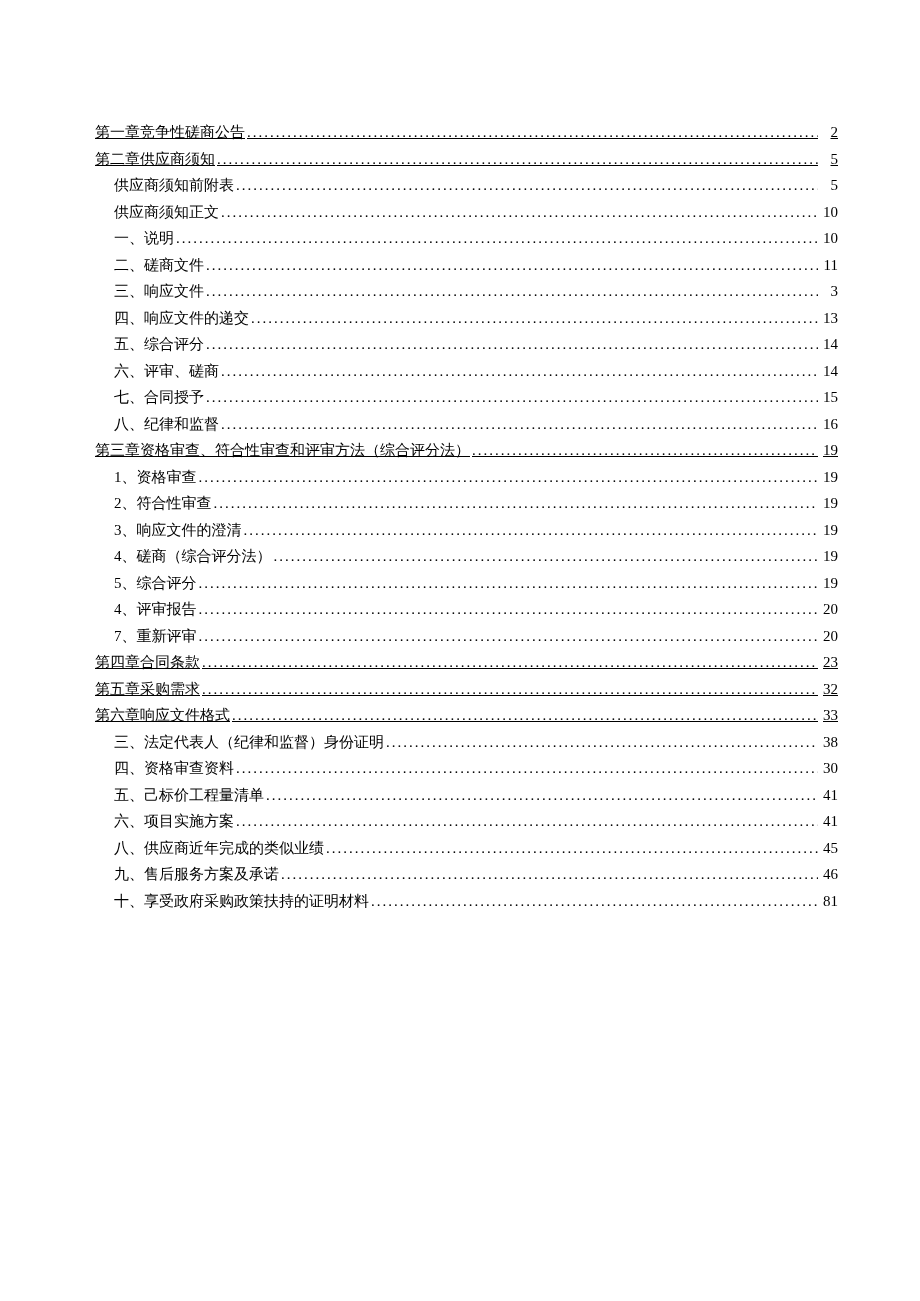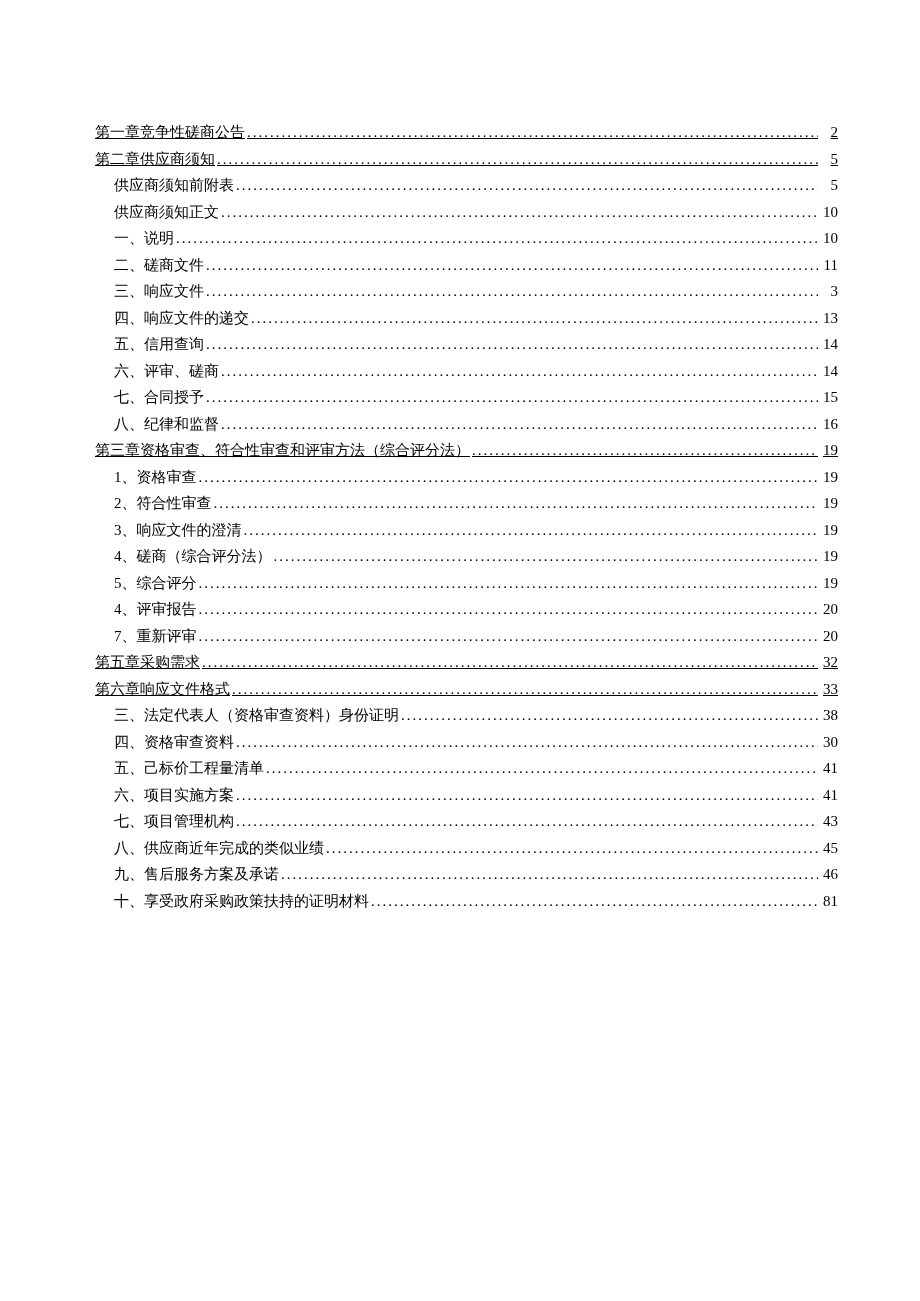--- a/index.html
+++ b/index.html
@@ -86,21 +86,21 @@
       <span class="toc-title">三、响应文件</span>
       <span class="toc-dots"></span>
       <span class="toc-page">3</span>
     </div>
     <div class="toc-entry level-1">
       <span class="toc-title">四、响应文件的递交</span>
       <span class="toc-dots"></span>
       <span class="toc-page">13</span>
     </div>
     <div class="toc-entry level-1">
-      <span class="toc-title">五、信用查询</span>
+      <span class="toc-title">五、综合评分</span>
       <span class="toc-dots"></span>
       <span class="toc-page">14</span>
     </div>
     <div class="toc-entry level-1">
       <span class="toc-title">六、评审、磋商</span>
       <span class="toc-dots"></span>
       <span class="toc-page">14</span>
     </div>
     <div class="toc-entry level-1">
       <span class="toc-title">七、合同授予</span>
@@ -146,53 +146,53 @@
       <span class="toc-title">4、评审报告</span>
       <span class="toc-dots"></span>
       <span class="toc-page">20</span>
     </div>
     <div class="toc-entry level-1">
       <span class="toc-title">7、重新评审</span>
       <span class="toc-dots"></span>
       <span class="toc-page">20</span>
     </div>
     <div class="toc-entry level-0">
+      <span class="toc-title">第四章合同条款</span>
+      <span class="toc-dots"></span>
+      <span class="toc-page">23</span>
+    </div>
+    <div class="toc-entry level-0">
       <span class="toc-title">第五章采购需求</span>
       <span class="toc-dots"></span>
       <span class="toc-page">32</span>
     </div>
     <div class="toc-entry level-0">
       <span class="toc-title">第六章响应文件格式</span>
       <span class="toc-dots"></span>
       <span class="toc-page">33</span>
     </div>
     <div class="toc-entry level-1">
-      <span class="toc-title">三、法定代表人（资格审查资料）身份证明</span>
+      <span class="toc-title">三、法定代表人（纪律和监督）身份证明</span>
       <span class="toc-dots"></span>
       <span class="toc-page">38</span>
     </div>
     <div class="toc-entry level-1">
       <span class="toc-title">四、资格审查资料</span>
       <span class="toc-dots"></span>
       <span class="toc-page">30</span>
     </div>
     <div class="toc-entry level-1">
       <span class="toc-title">五、己标价工程量清单</span>
       <span class="toc-dots"></span>
       <span class="toc-page">41</span>
     </div>
     <div class="toc-entry level-1">
       <span class="toc-title">六、项目实施方案</span>
       <span class="toc-dots"></span>
       <span class="toc-page">41</span>
-    </div>
-    <div class="toc-entry level-1">
-      <span class="toc-title">七、项目管理机构</span>
-      <span class="toc-dots"></span>
-      <span class="toc-page">43</span>
     </div>
     <div class="toc-entry level-1">
       <span class="toc-title">八、供应商近年完成的类似业绩</span>
       <span class="toc-dots"></span>
       <span class="toc-page">45</span>
     </div>
     <div class="toc-entry level-1">
       <span class="toc-title">九、售后服务方案及承诺</span>
       <span class="toc-dots"></span>
       <span class="toc-page">46</span>

